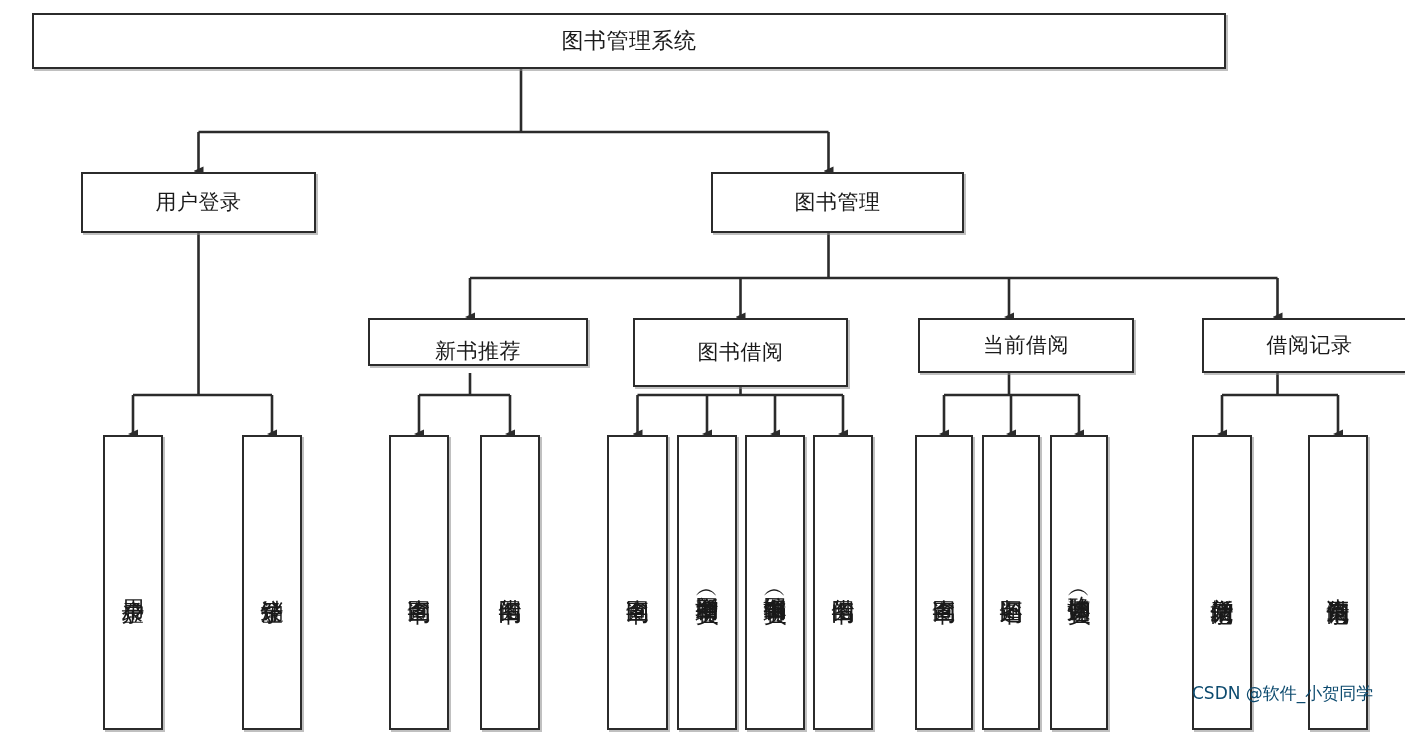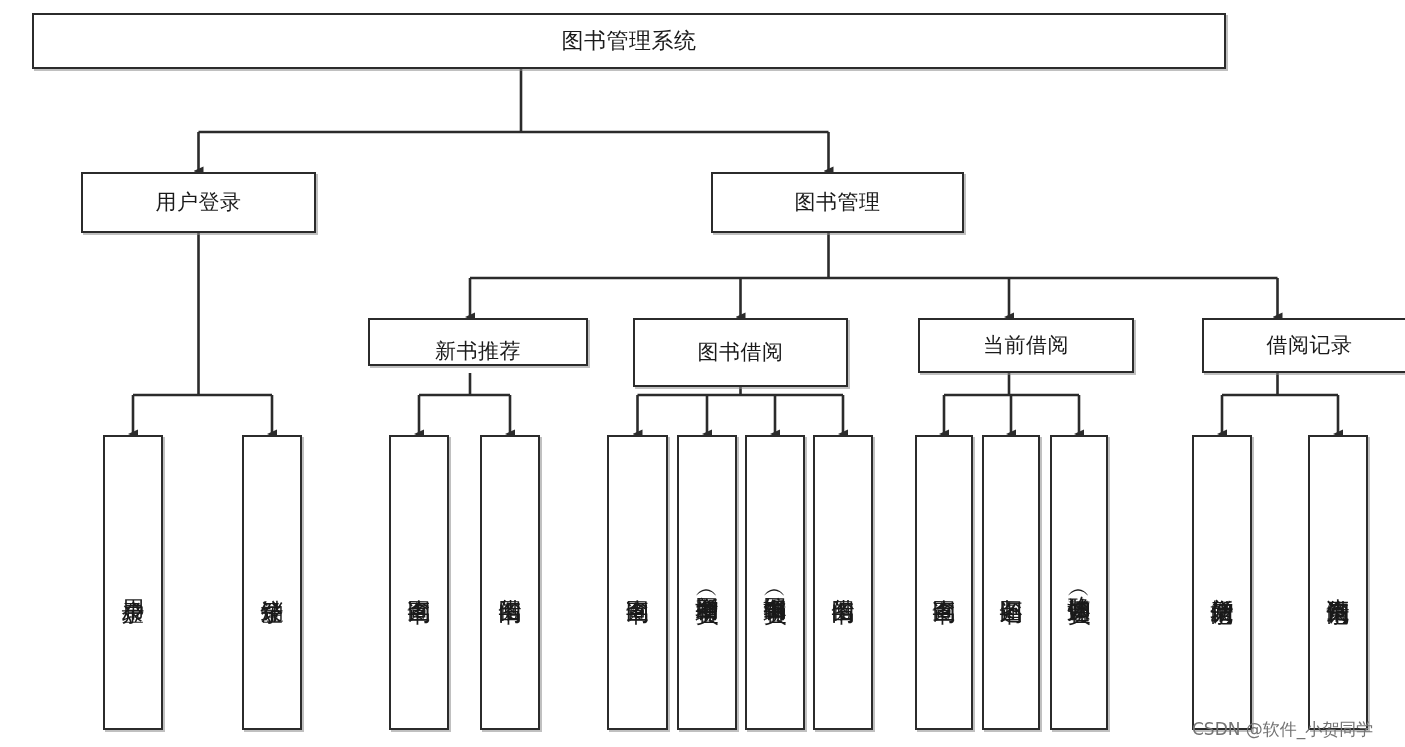--- a/index.html
+++ b/index.html
@@ -174,14 +174,14 @@
         <span class="lbl">确认归还（管理员）</span>
       </div>
       <div class="node v" style="left: 1192px; top: 435px; width: 60px; height: 295px;">
         <span class="lbl">新增借阅记录</span>
       </div>
       <div class="node v" style="left: 1308px; top: 435px; width: 60px; height: 295px;">
         <span class="lbl">查询借阅记录</span>
       </div>
     </div>
 
-  <div class="watermark" style="left: 1192px; top: 718px; color: #737373;">CSDN @软件_小贺同学</div>
+  <div class="watermark" style="left: 1192px; top: 682px; color: #0c4a6e;">CSDN @软件_小贺同学</div>
 </div>
 
 </body></html>

